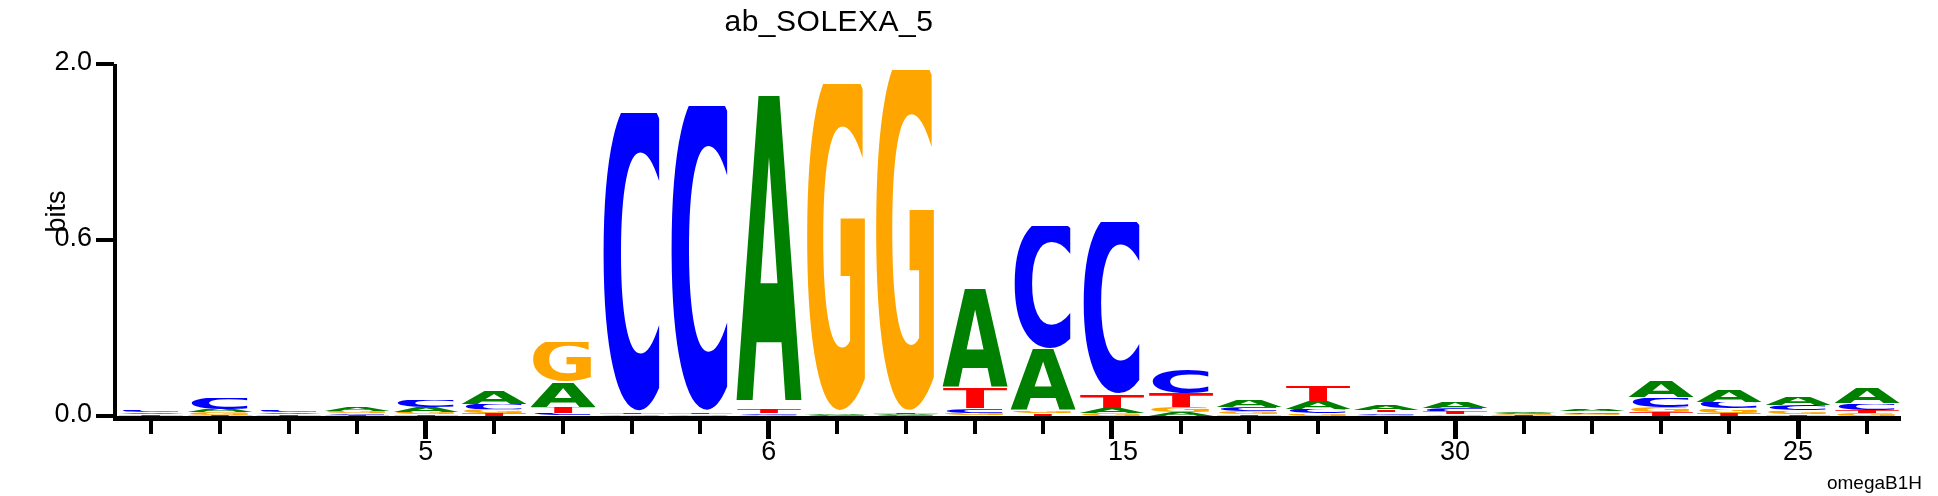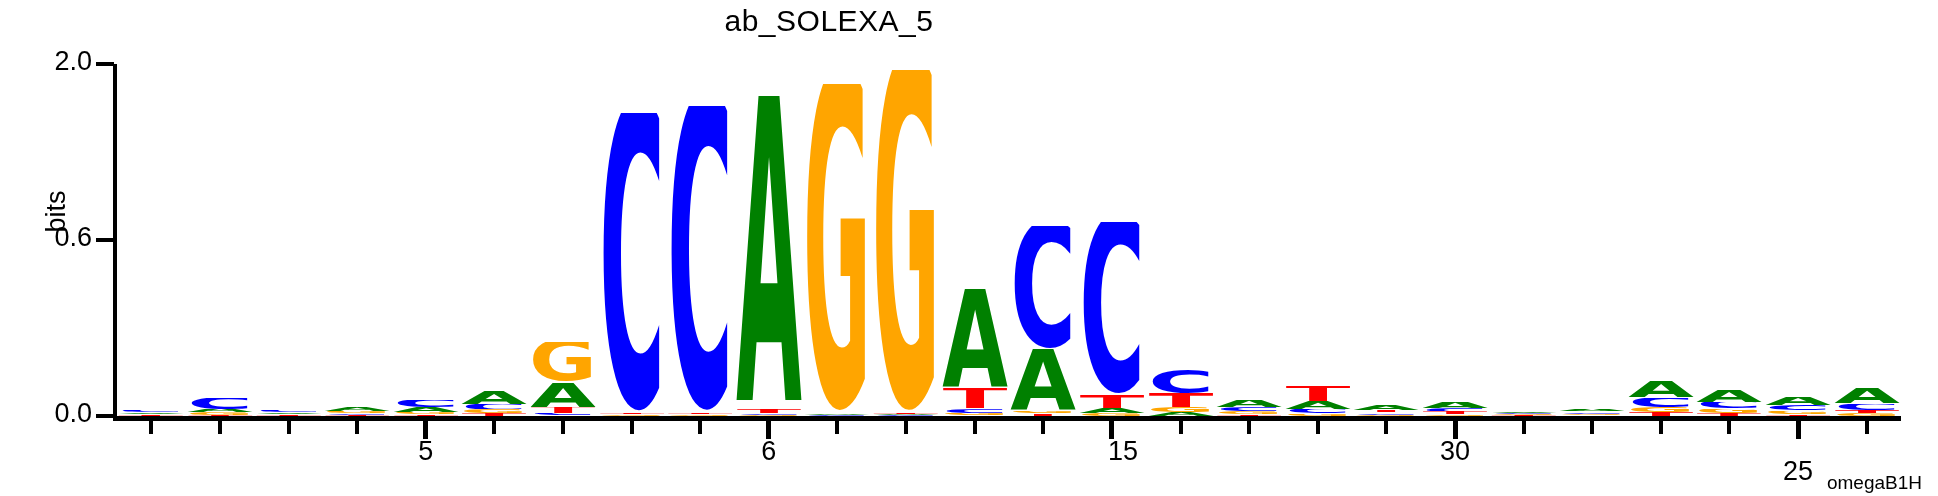--- a/index.html
+++ b/index.html
@@ -570,18 +570,18 @@
       <div class="xtick" style="left: 1247.15px;"></div>
       <div class="xtick" style="left: 1315.77px;"></div>
       <div class="xtick" style="left: 1384.38px;"></div>
       <div class="xtick major" style="left: 1452.5px;"></div>
       <div class="xtick-label" style="left: 1455px;">30</div>
       <div class="xtick" style="left: 1521.62px;"></div>
       <div class="xtick" style="left: 1590.23px;"></div>
       <div class="xtick" style="left: 1658.85px;"></div>
       <div class="xtick" style="left: 1727.46px;"></div>
       <div class="xtick major" style="left: 1795.58px;"></div>
-      <div class="xtick-label" style="left: 1798.08px; margin-top: 20px;">25</div>
+      <div class="xtick-label" style="left: 1798.08px;">25</div>
       <div class="xtick" style="left: 1864.69px;"></div>
     </div>
 
   <div id="credit">omegaB1H</div>
 </div>
 
 </body></html>

